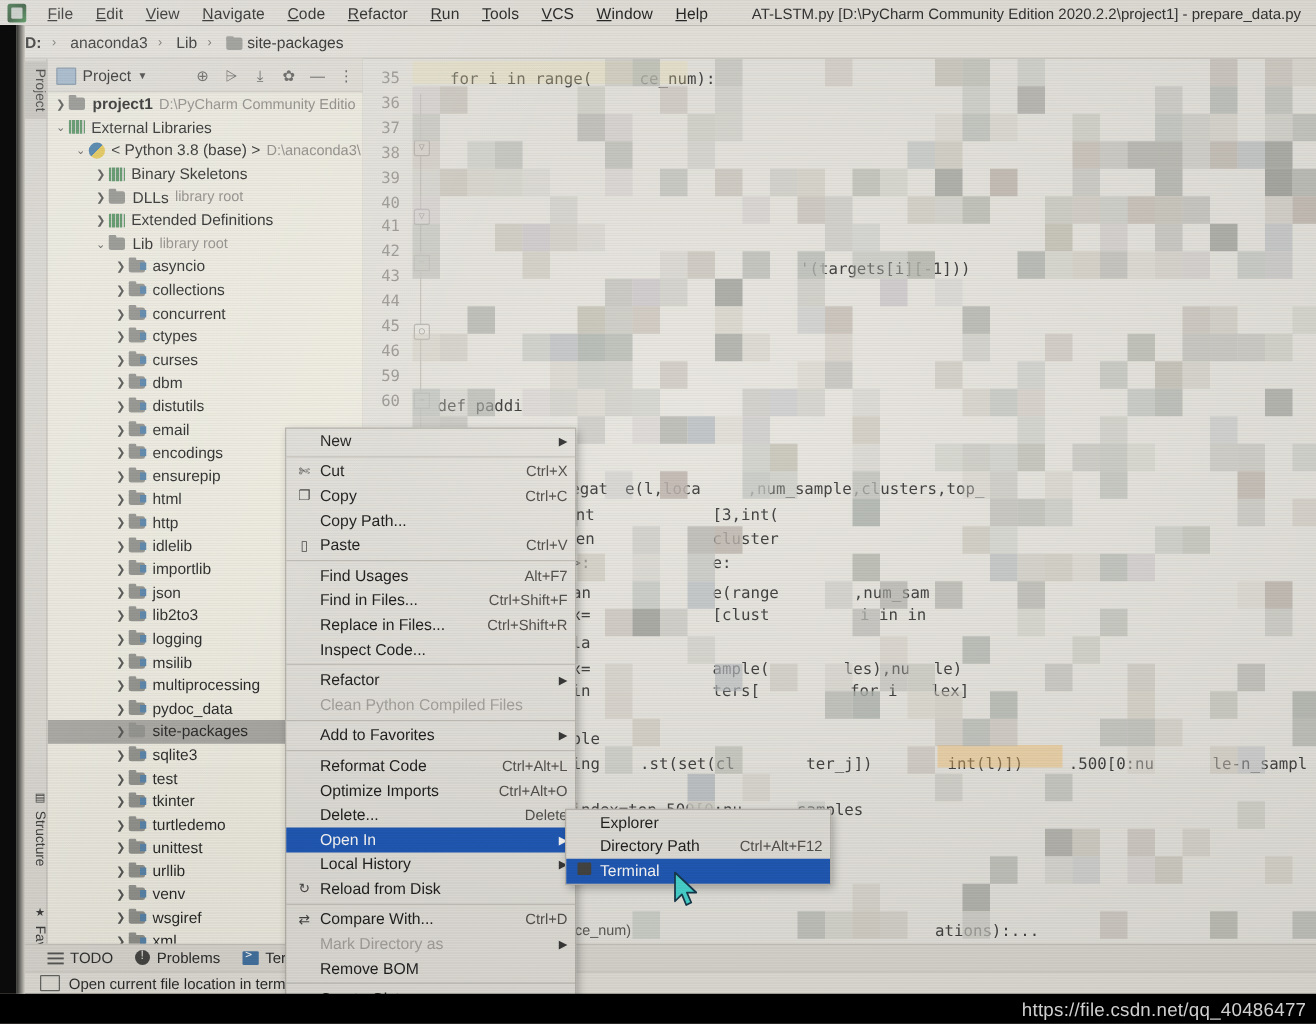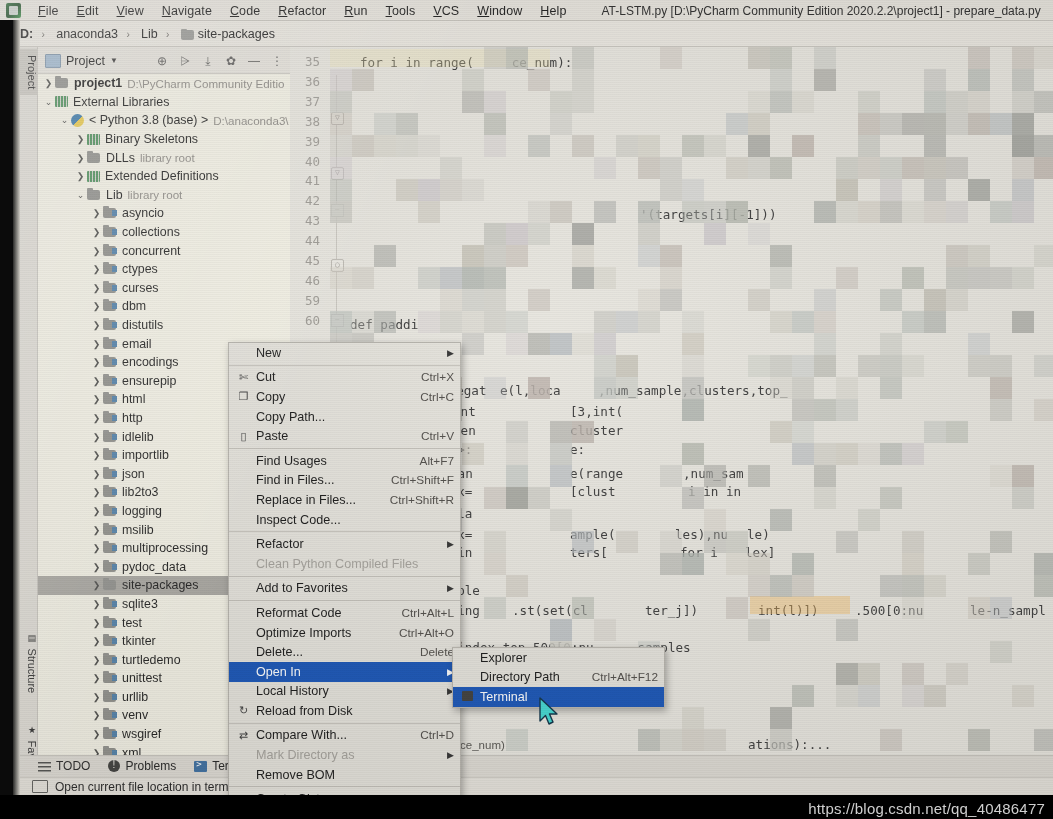--- a/index.html
+++ b/index.html
@@ -1084,13 +1084,13 @@
     <span>Open current file location in terminal</span>
   </div>
 
   <div id="photo-tint"></div>
   <div id="photo-noise"></div>
 </div>
 
 <div class="bezel" id="bezel-bottom"></div>
 <div class="bezel" id="bezel-left"></div>
 <div id="bezel-left-shade"></div>
-<div id="watermark">https://blog.csdn.net/qq_40486477</div>
+<div id="watermark">https://file.csdn.net/qq_40486477</div>
 
 </body></html>

